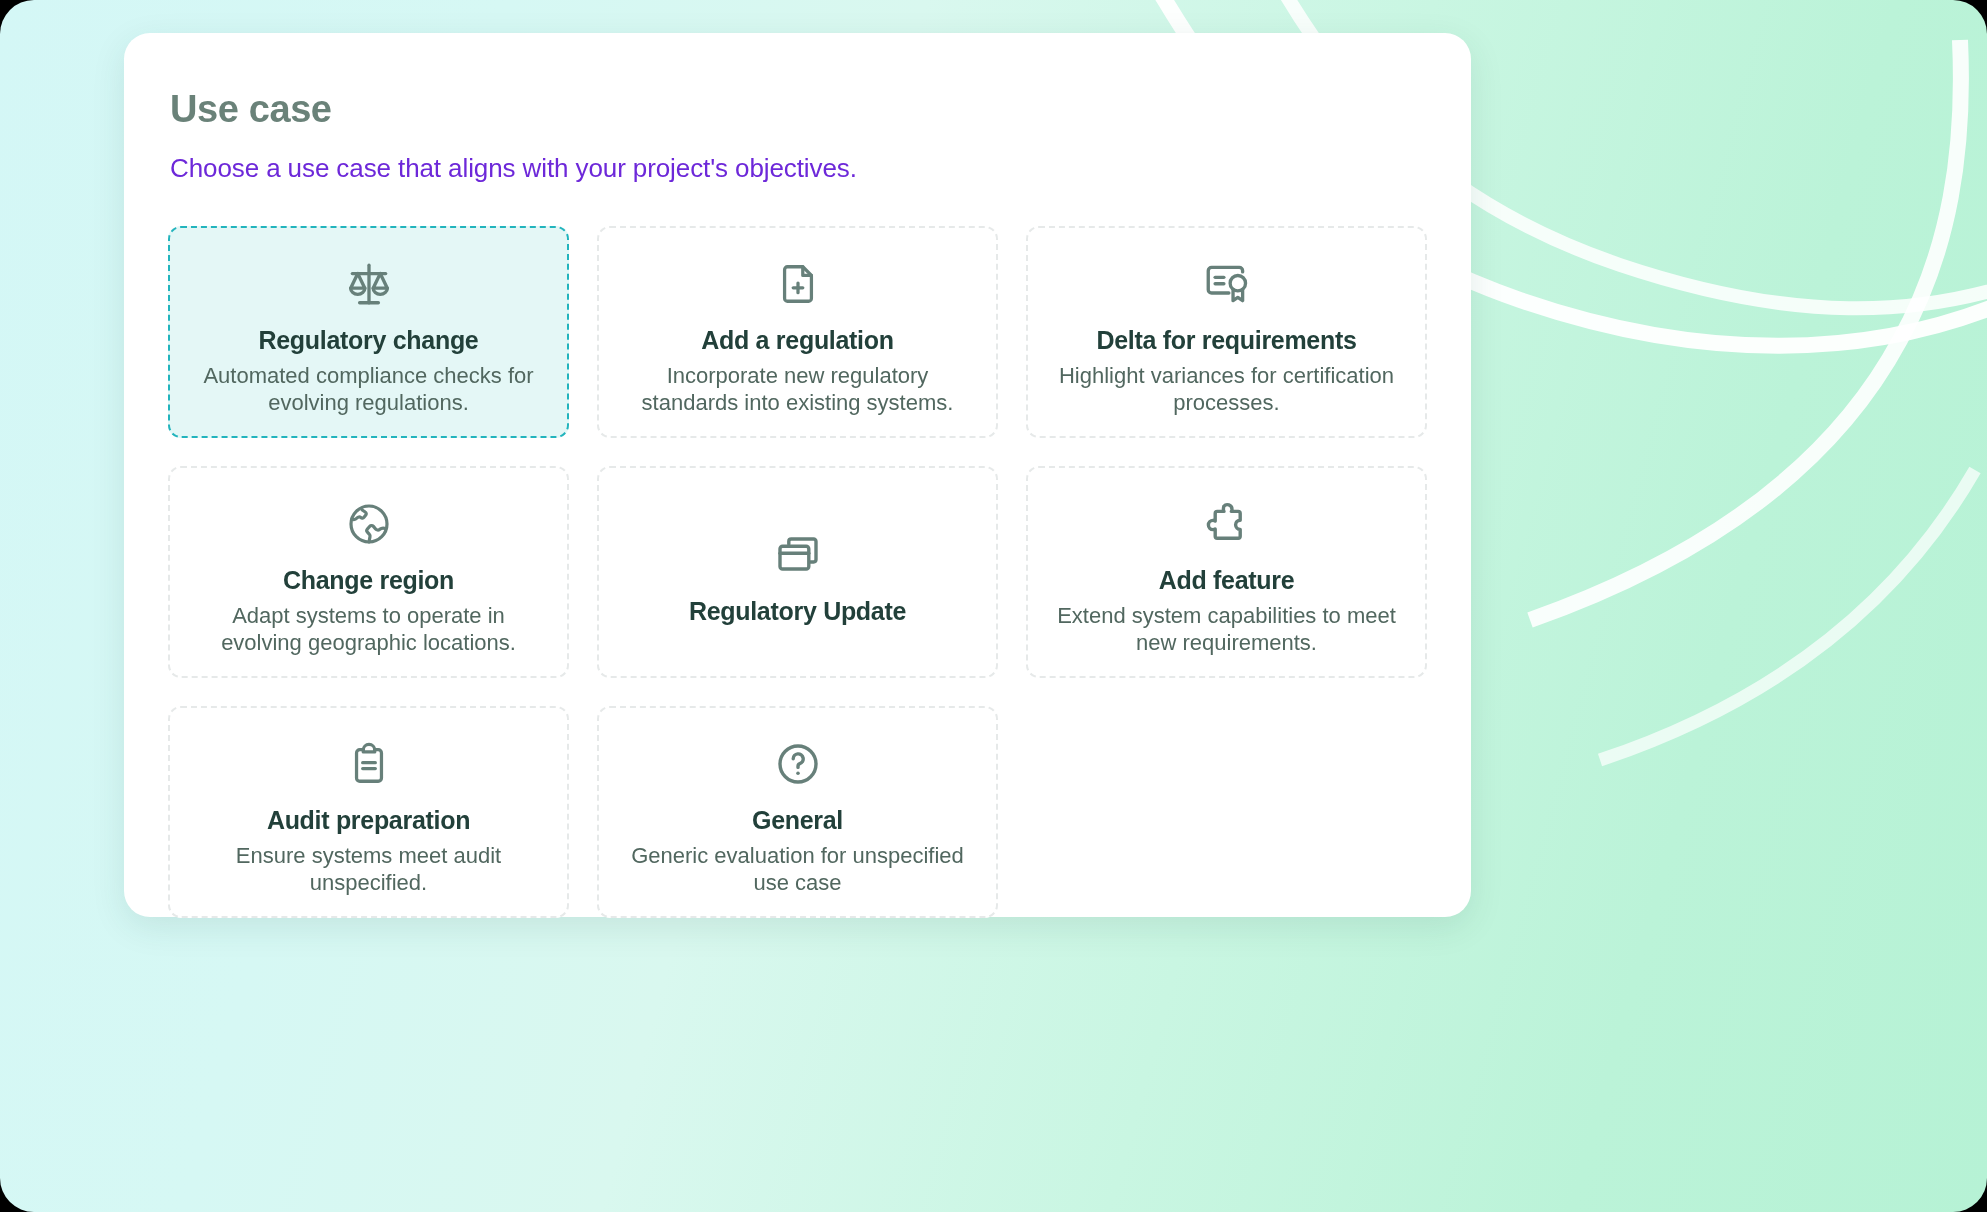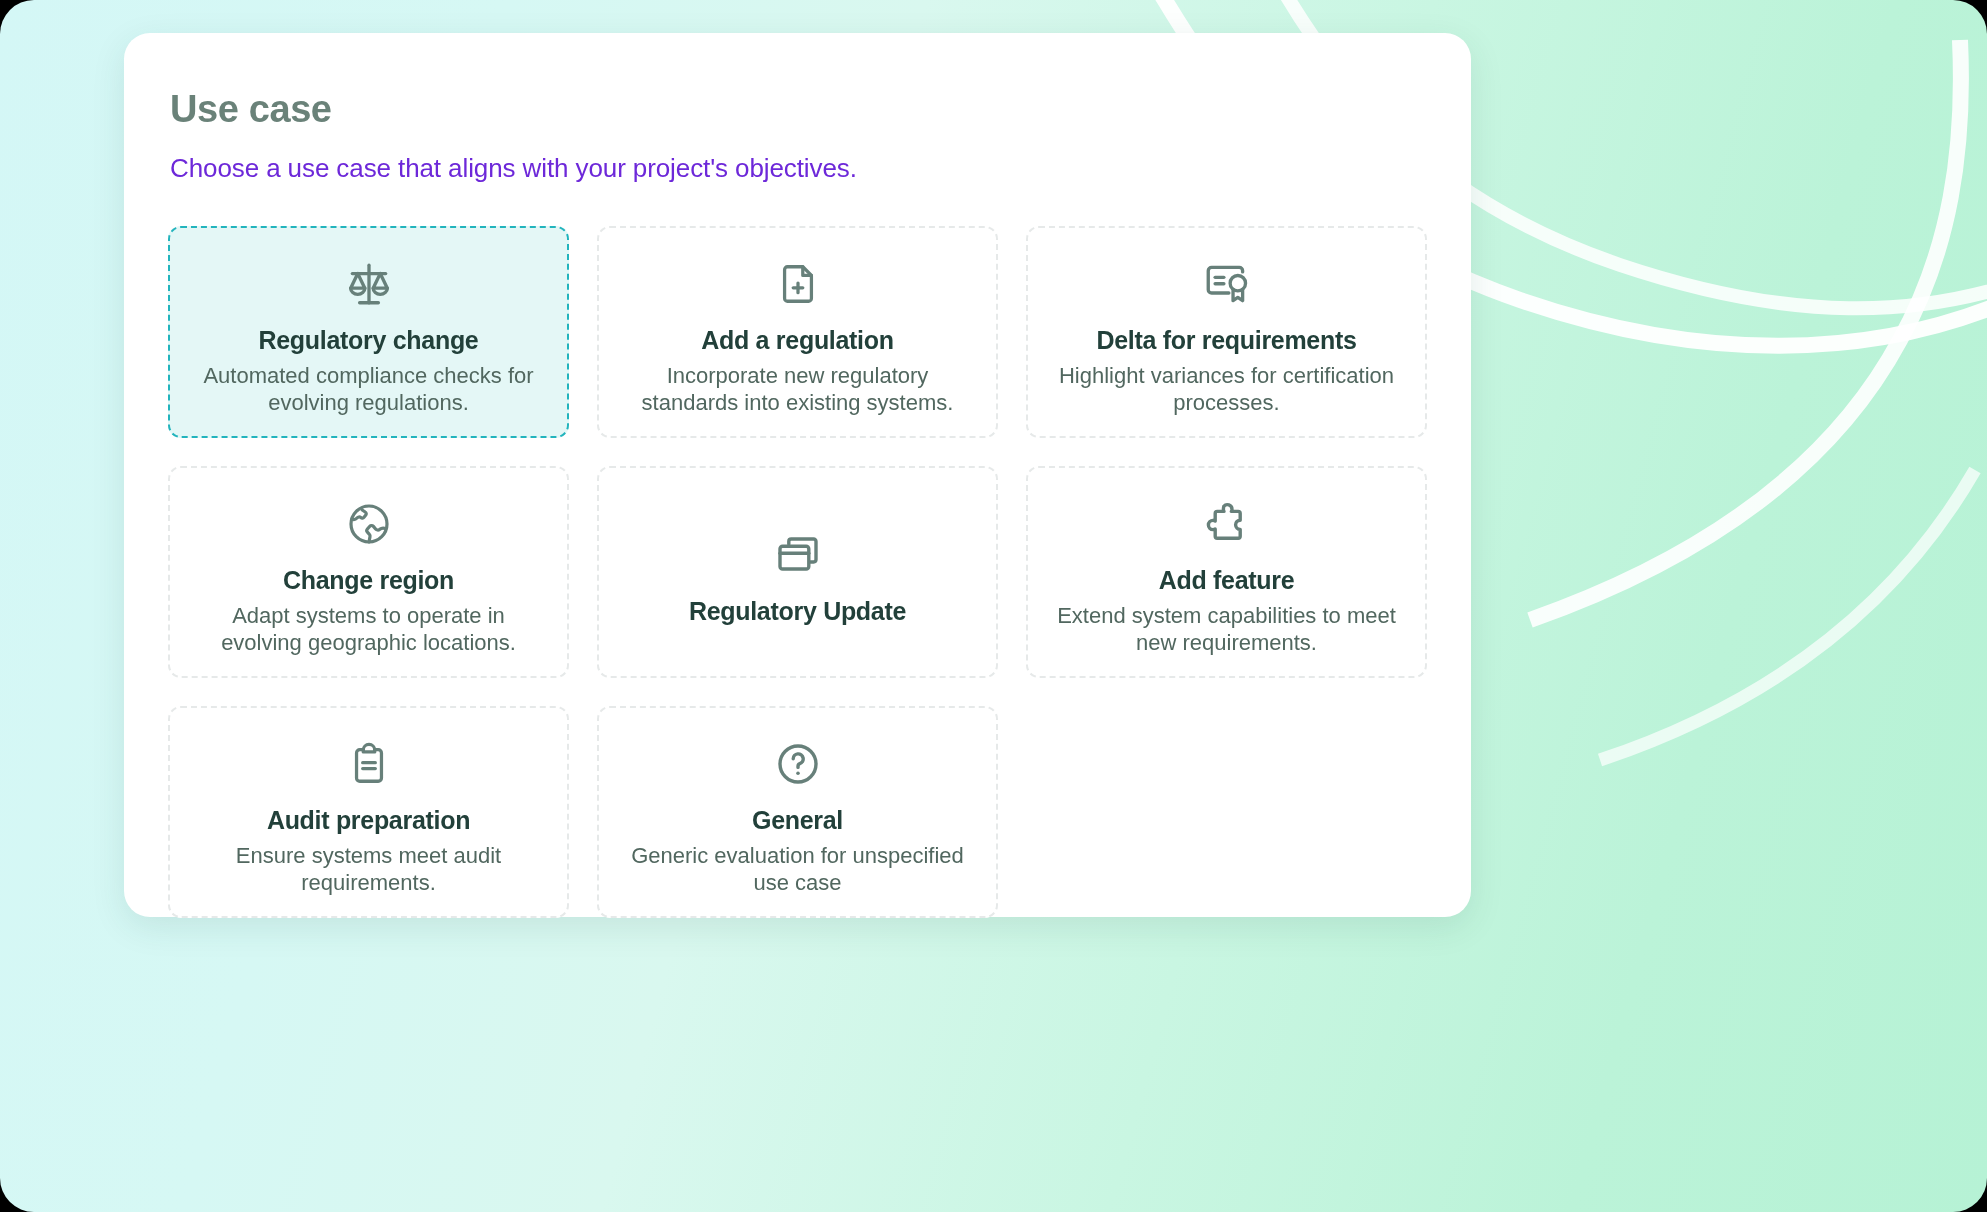--- a/index.html
+++ b/index.html
@@ -221,21 +221,21 @@
       <div class="usecase-card">
         <div class="uc-icon">
           <svg width="46" height="46" viewBox="0 0 24 24" fill="none" stroke="currentColor" stroke-width="1.7" stroke-linecap="round" stroke-linejoin="round">
             <path d="M9 4.5H7.2A1.7 1.7 0 0 0 5.5 6.2v13.1A1.7 1.7 0 0 0 7.2 21h9.6a1.7 1.7 0 0 0 1.7-1.7V6.2a1.7 1.7 0 0 0-1.7-1.7H15"></path>
             <path d="M9 4.8a3 3 0 0 1 6 0v.9H9z"></path>
             <path d="M8.7 11.3h6.6"></path>
             <path d="M8.7 14.4h6.6"></path>
           </svg>
         </div>
         <div class="uc-title">Audit preparation</div>
-        <div class="uc-desc">Ensure systems meet audit requirements.</div>
+        <div class="uc-desc">Ensure systems meet audit unspecified.</div>
       </div>
 
       <div class="usecase-card">
         <div class="uc-icon">
           <svg width="48" height="48" viewBox="0 0 24 24" fill="none" stroke="currentColor" stroke-width="1.7" stroke-linecap="round" stroke-linejoin="round">
             <circle cx="12" cy="12" r="9"></circle>
             <path d="M9.6 9.4a2.5 2.5 0 1 1 3.3 2.4c-.6.2-.9.8-.9 1.4v.5"></path>
             <circle cx="12" cy="16.6" r="0.9" fill="currentColor" stroke="none"></circle>
           </svg>
         </div>

